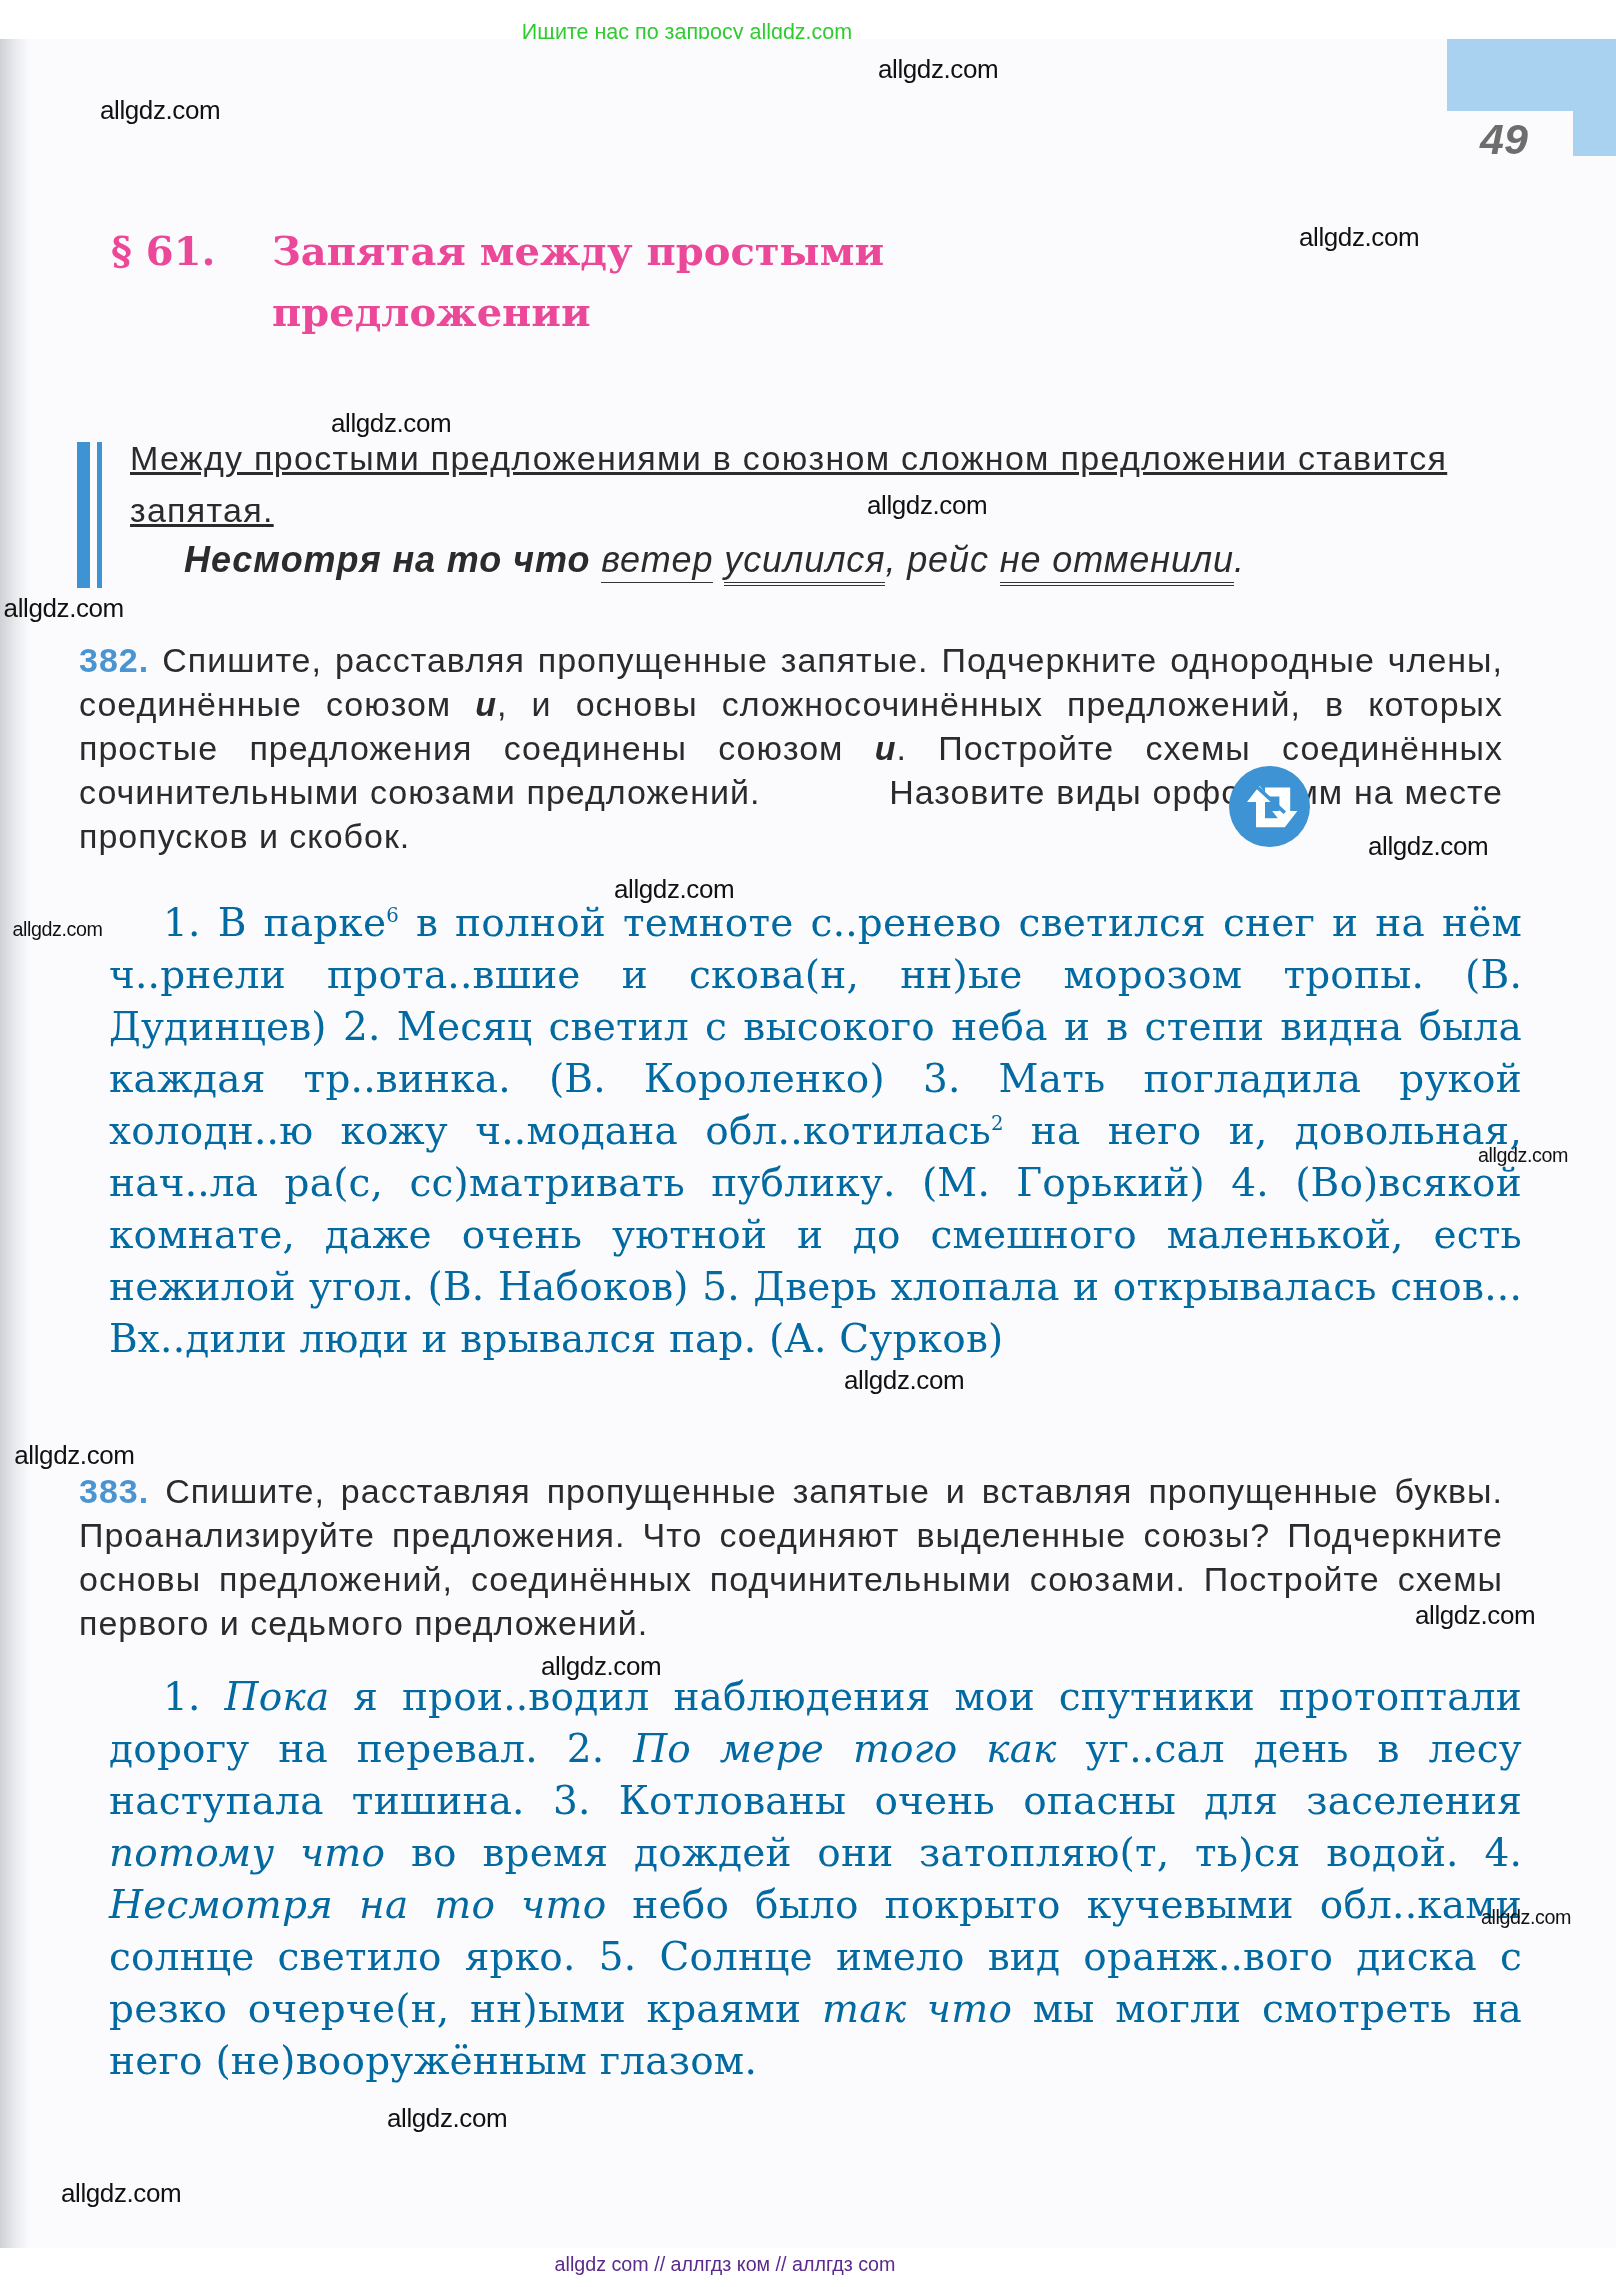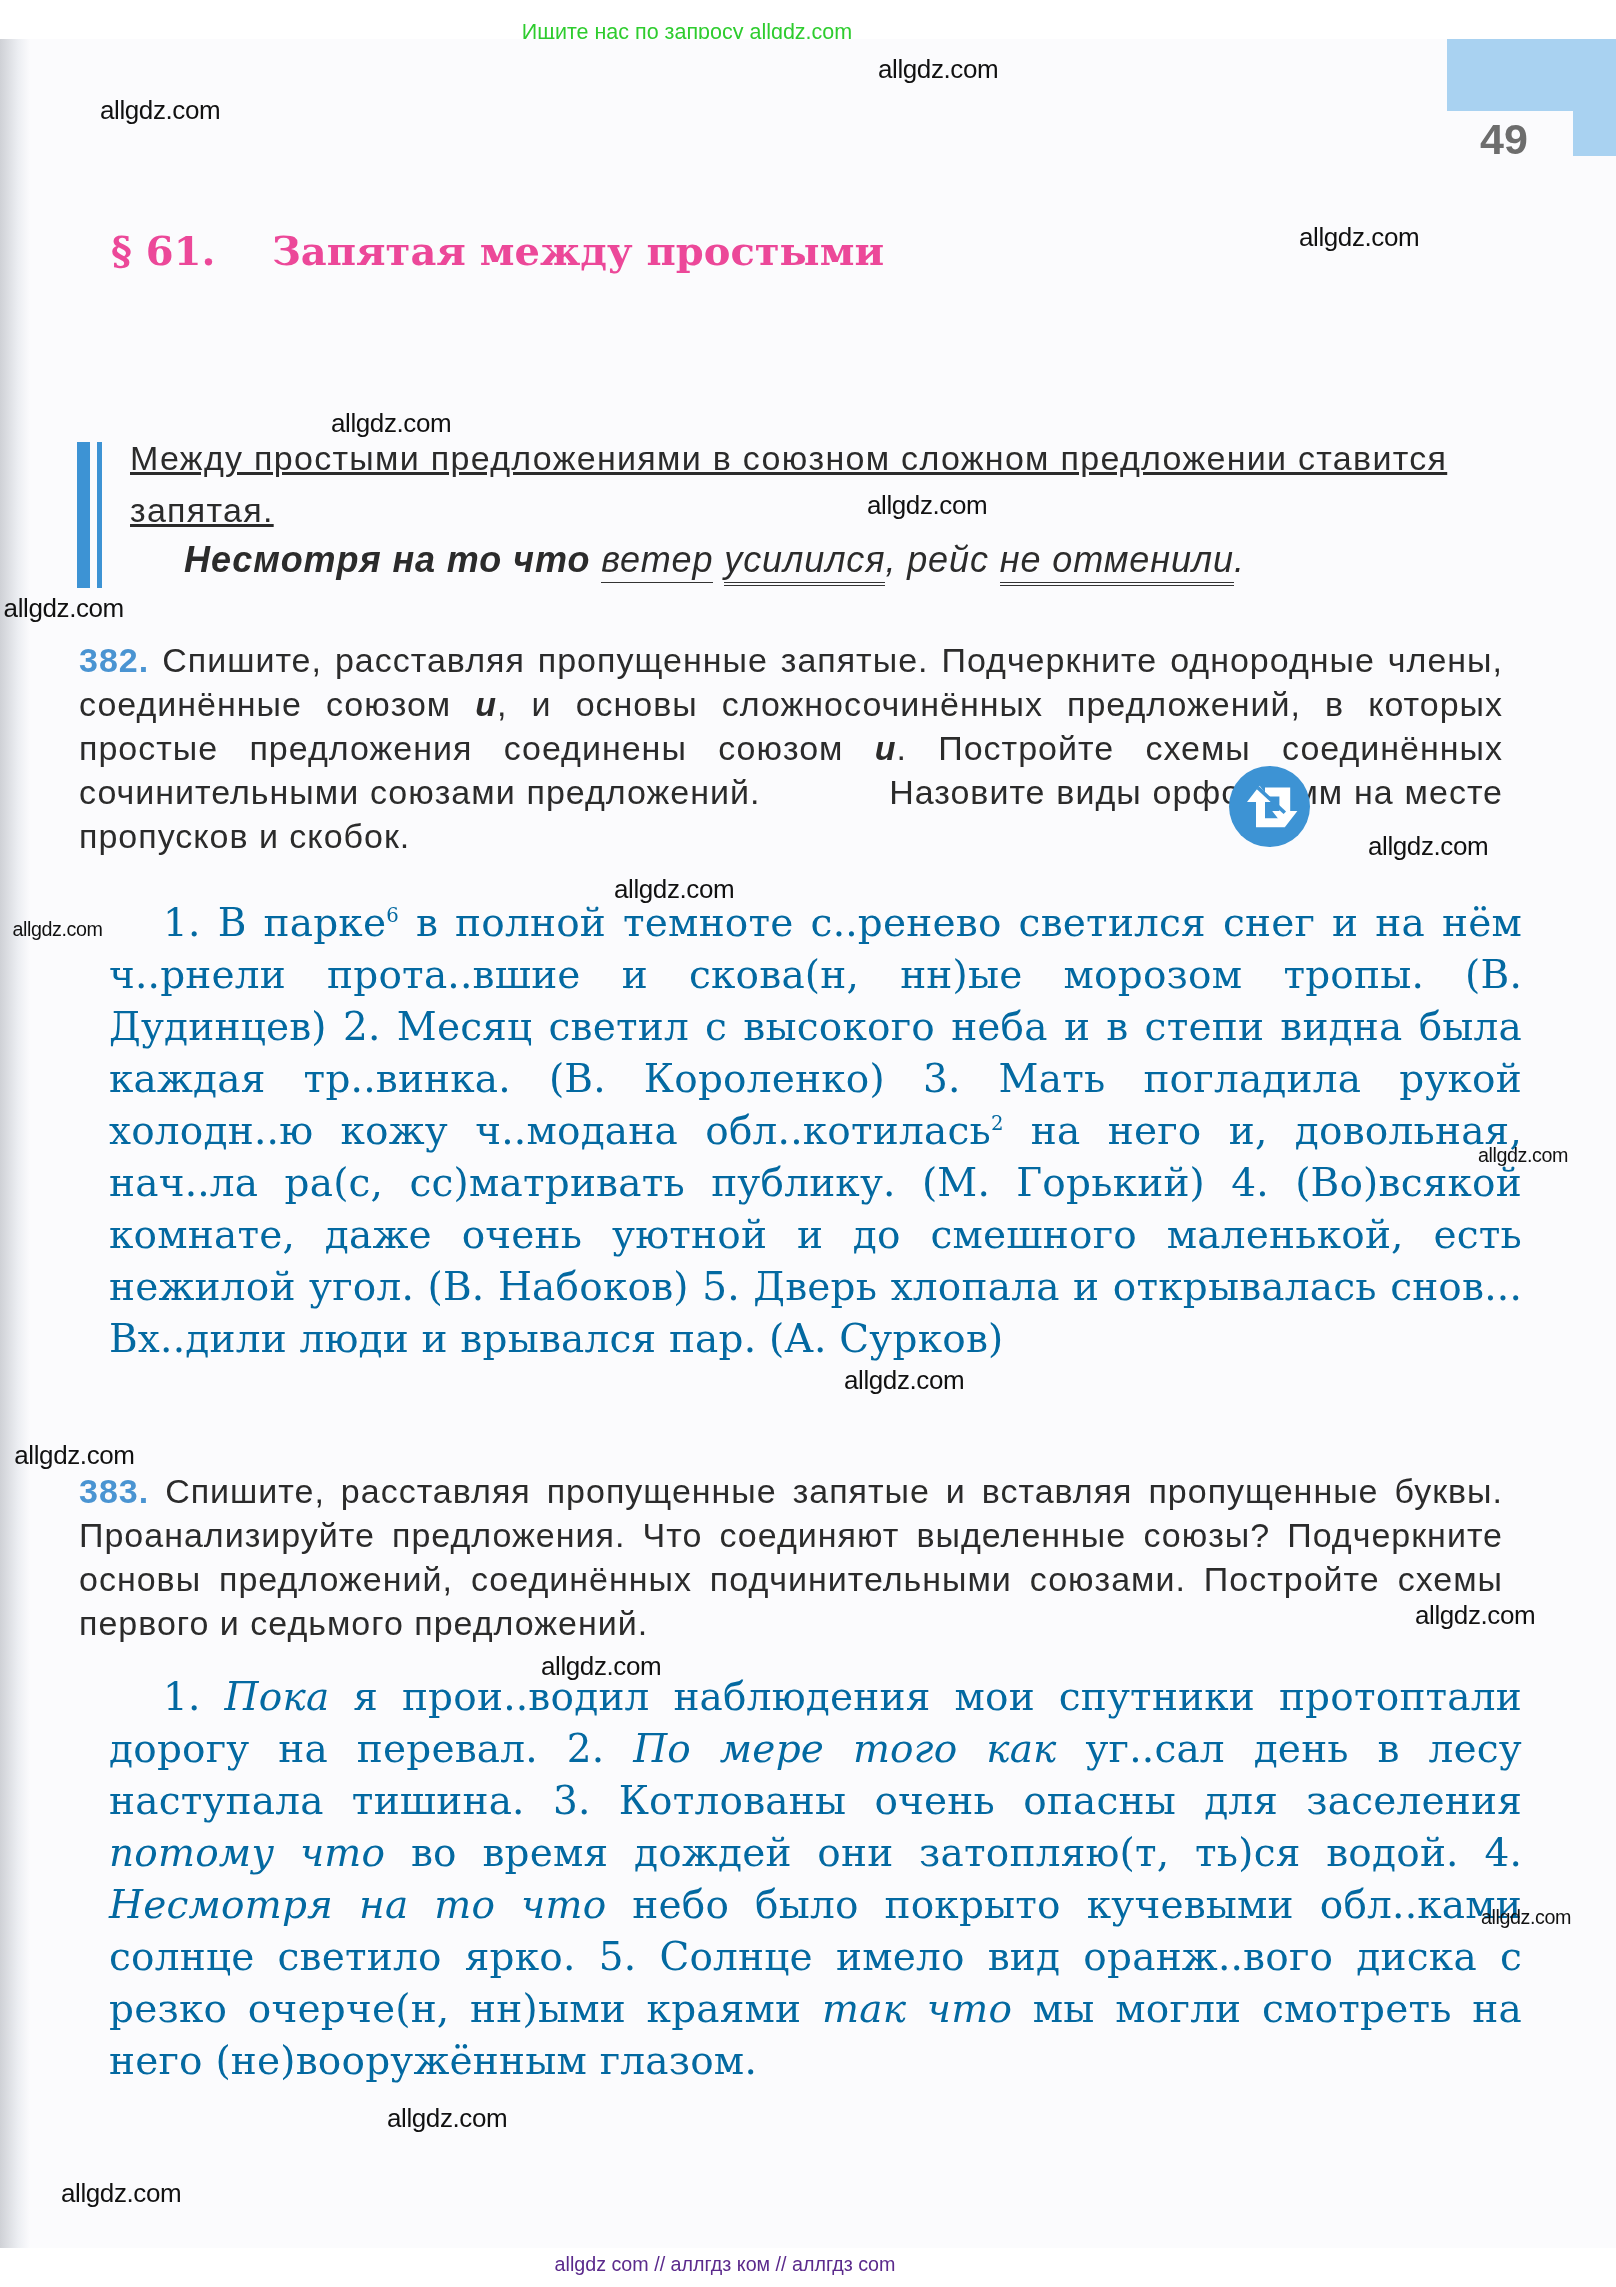--- a/index.html
+++ b/index.html
@@ -5,21 +5,21 @@
   html, body { margin:0; padding:0; }
   body { width:1617px; height:2287px; background:#ffffff; position:relative; overflow:hidden; font-family:"Liberation Sans", sans-serif; }
   .top-banner { position:absolute; top:20px; left:0; width:1374px; text-align:center; color:#2ecc2e; font-size:21.5px; font-family:"Liberation Sans", sans-serif; }
   .page { position:absolute; top:39px; left:0; width:1617px; height:2209px; background:#fbfbfd; }
   .page-shadow { position:absolute; top:39px; left:0; width:30px; height:2209px; background:linear-gradient(to right,#cfd1d6,#eceef2 60%,#fbfbfd); }
   .bottom-banner { position:absolute; top:2253px; left:0; width:1450px; text-align:center; color:#5b2a8c; font-size:19.7px; font-family:"Liberation Sans", sans-serif; }
   .wm { position:absolute; color:#111; font-size:26px; font-family:"Liberation Sans", sans-serif; letter-spacing:-0.4px; }
   .wm.small { font-size:19.7px; }
   .tab-top { position:absolute; top:39px; left:1447px; width:169px; height:72px; background:#a9d2f1; }
   .tab-side { position:absolute; top:111px; left:1573px; width:44px; height:45px; background:#a9d2f1; }
-  .page-num { position:absolute; top:115px; left:1480px; font-size:43px; font-weight:bold; color:#6d6d6d; font-family:"Liberation Sans", sans-serif; }
+  .page-num { position:absolute; top:115px; left:1480px; font-size:43px; font-weight:bold; color:#6d6d6d; font-family:"Liberation Sans", sans-serif;font-style:italic; }
   .title { position:absolute; top:220px; left:75px; color:#ec4899; font-family:"DejaVu Serif", serif; font-weight:bold; font-size:40px; line-height:61px;margin-left:36px; }
   .title .sect { display:inline-block; width:161px; }
   .title .line { display:block; }
   .title .indent { padding-left:161px; }
   .rule-bar1 { position:absolute; top:442px; left:77px; width:12.5px; height:146px; background:#3d93d4; }
   .rule-bar2 { position:absolute; top:442px; left:97px; width:4.5px; height:146px; background:#3d93d4; }
   .rule { position:absolute; top:432px; left:130px; width:1370px; font-size:34px; line-height:52px; color:#2b2b2b; font-family:"Liberation Sans", sans-serif; letter-spacing:1.3px;text-decoration:underline; }
   .rule-ex { position:absolute; top:539px; left:184px; font-size:36px; font-style:italic; color:#2b2b2b; font-family:"Liberation Sans", sans-serif; letter-spacing:0.9px; }
   .rule-ex .bold { font-weight:bold; }
   .u1 { border-bottom:1.8px solid #333; padding-bottom:1.8px; }
@@ -40,20 +40,21 @@
 
 <div class="page"></div>
 <div class="page-shadow"></div>
 
 <div class="tab-top"></div>
 <div class="tab-side"></div>
 <div class="page-num">49</div>
 
 <div class="title">
   <span class="line"><span class="sect">§ 61.</span><span>Запятая между простыми</span></span>
+  <span class="line indent">предложении</span>
 </div>
 
 <div class="rule-bar1"></div>
 <div class="rule-bar2"></div>
 <div class="rule">Между простыми предложениями в союзном сложном предложении ставится запятая.</div>
 <div class="rule-ex">
   <span class="bold">Несмотря на то что</span>
   <span class="u1">ветер</span>
   <span class="u2">усилился</span><span>,</span>
   <span>рейс</span>

